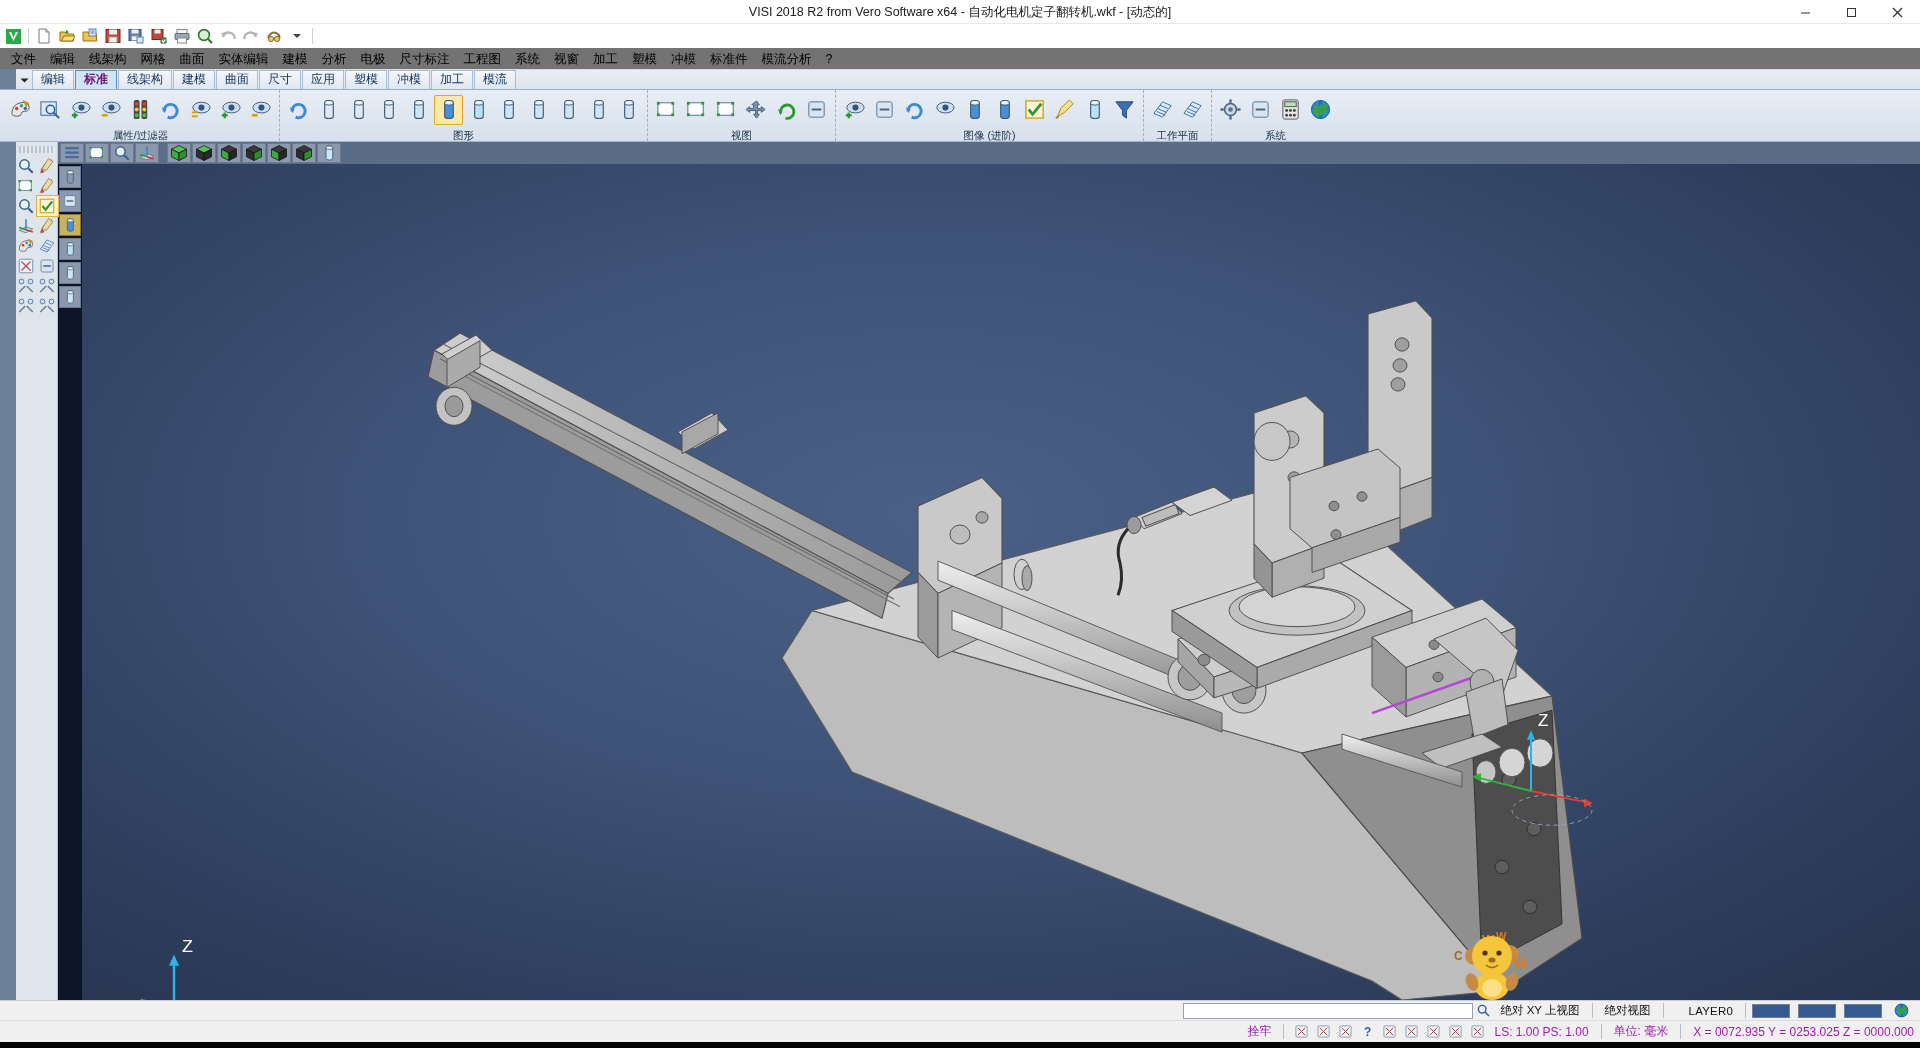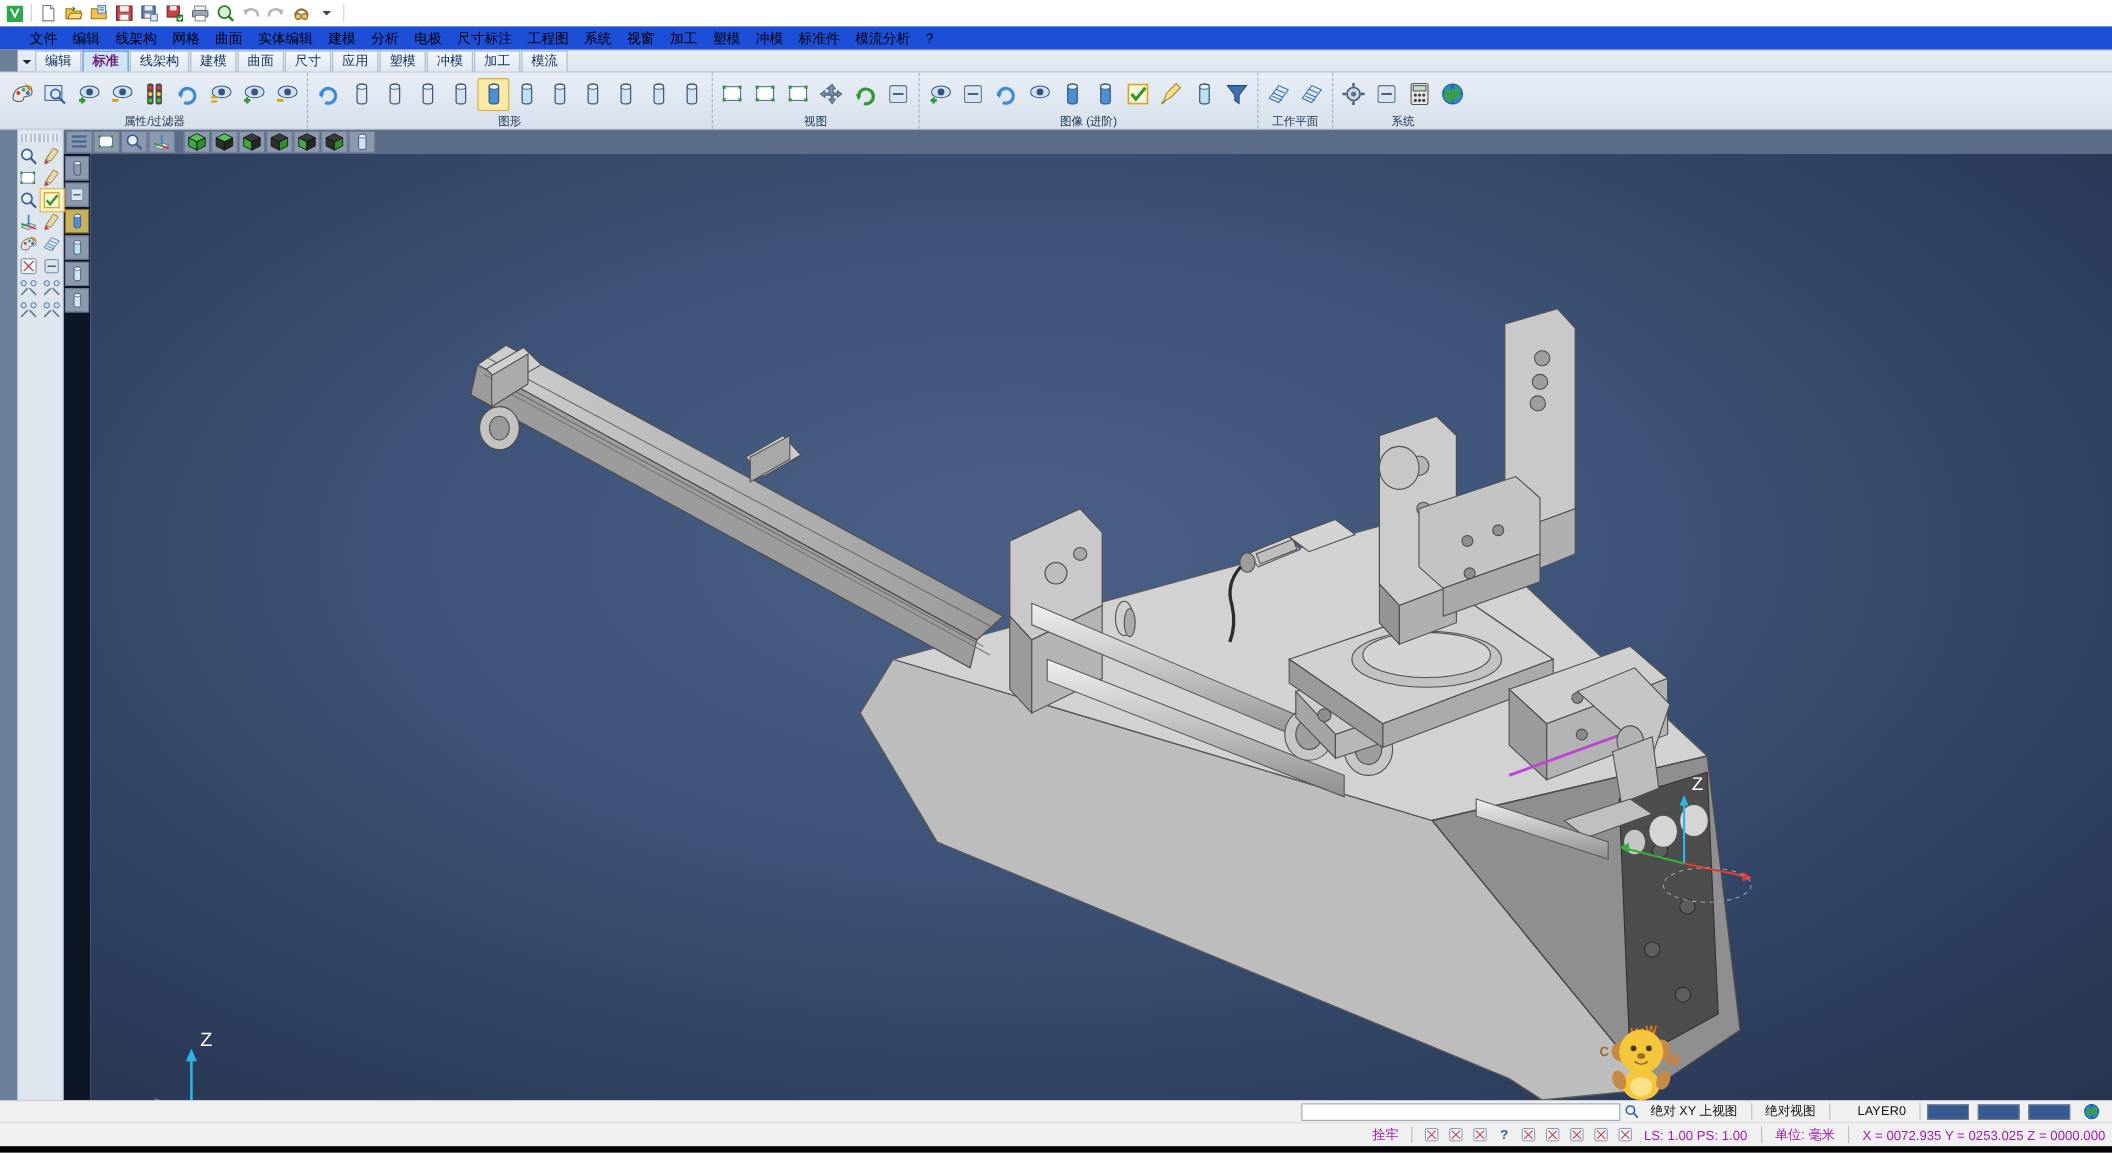--- a/index.html
+++ b/index.html
@@ -51,23 +51,23 @@
   .qat-ico {
     width: 22px; height: 22px;
     display: flex; align-items: center; justify-content: center;
     position: relative;
   }
   .qat-sep { width: 1px; height: 16px; background: #cfcfcf; margin: 0 3px; }
 
   
   .menubar {
     height: 22px; min-height: 22px;
-    background: #1d4ed8;
+    background: #737373;
     display: flex; align-items: center;
-    padding-left: 20px;
+    padding-left: 4px;
     border-bottom: 1px solid #dcdcdc;
   }
   .menu-item {
     font-size: 12.5px; color: #000;
     padding: 2px 7px;
     line-height: 16px;
     white-space: nowrap;
   }
 
   
@@ -241,20 +241,41 @@
     margin-right: 8px;
   }
   .layer-text { font-weight: normal; letter-spacing: .2px; margin-left: 13px; }
   .taskbarfill { height: 6px; background: #000; }
 </style>
 </head>
 <body>
 
 <div id="app">
 
+  <div class="titlebar">
+    <div class="title-text">VISI 2018 R2 from Vero Software x64 - 自动化电机定子翻转机.wkf - [动态的]</div>
+    <div class="winbtns">
+      <div class="winbtn">
+        <svg width="11" height="11" viewBox="0 0 11 11">
+            <line x1="1" y1="6" x2="10" y2="6" stroke="#333" stroke-width="1"></line>
+          </svg>
+      </div>
+      <div class="winbtn">
+        <svg width="11" height="11" viewBox="0 0 11 11">
+            <rect x="1.5" y="1.5" width="8" height="8" fill="none" stroke="#333" stroke-width="1"></rect>
+          </svg>
+      </div>
+      <div class="winbtn close">
+        <svg width="11" height="11" viewBox="0 0 11 11">
+            <line x1="1" y1="1" x2="10" y2="10" stroke="currentColor" stroke-width="1.2"></line>
+            <line x1="10" y1="1" x2="1" y2="10" stroke="currentColor" stroke-width="1.2"></line>
+          </svg>
+      </div>
+    </div>
+  </div>
 
   <div class="qat">
     <div class="qat-ico">
       <svg width="15" height="15" viewBox="0 0 15 15">
           <rect x="0" y="0" width="15" height="15" fill="#2aa94b"></rect>
           <path d="M3 3 L7.5 12 L12 3 L9.8 3 L7.5 8.4 L5.2 3 Z" fill="#fff"></path>
         </svg>
     </div>
     <div class="qat-sep"></div>
     <div class="qat-ico">

